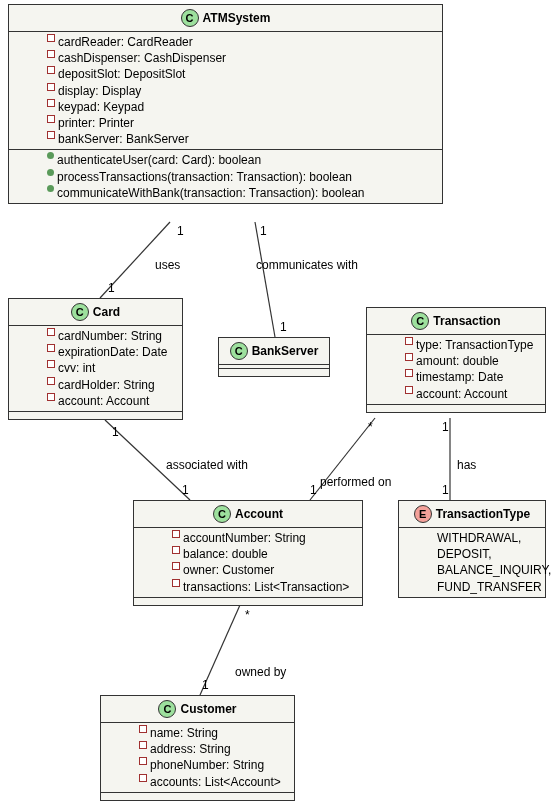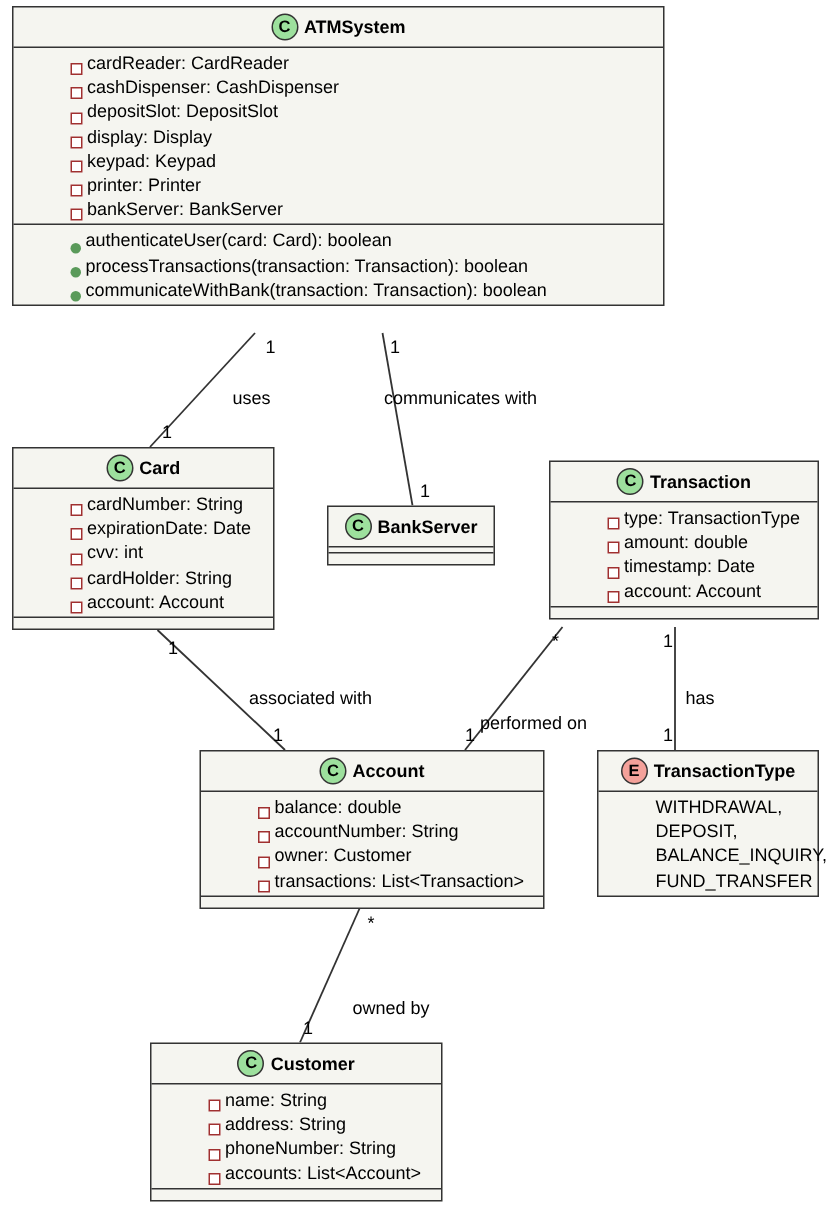--- a/index.html
+++ b/index.html
@@ -28,21 +28,21 @@
     padding: 4px 6px;
     border-bottom: 1.5px solid #333;
   }
   .box-section {
     padding: 2px 6px;
     border-bottom: 1.5px solid #333;
   }
   .box-section.last { border-bottom: none; }
   .row {
     display: flex;
-    align-items: flex-end;
+    align-items: flex-start;
     gap: 3px;
     line-height: 1.35;
     white-space: nowrap;
     padding-left: 32px;
   }
   .icon-c {
     display: inline-flex;
     align-items: center;
     justify-content: center;
     width: 16px;
@@ -224,25 +224,25 @@
 </div>
 
 <div class="box" style="left:133px; top:500px; width:230px;">
   <div class="box-header">
     <span class="icon-c">C</span>
     <span>Account</span>
   </div>
   <div class="box-section">
     <div class="row">
         <span class="sq"></span>
+        <span>accountNumber: String</span>
+      </div>
+    <div class="row">
+        <span class="sq"></span>
         <span>balance: double</span>
-      </div>
-    <div class="row">
-        <span class="sq"></span>
-        <span>accountNumber: String</span>
       </div>
     <div class="row">
         <span class="sq"></span>
         <span>owner: Customer</span>
       </div>
     <div class="row">
         <span class="sq"></span>
         <span>transactions: List&lt;Transaction&gt;</span>
       </div>
   </div>

